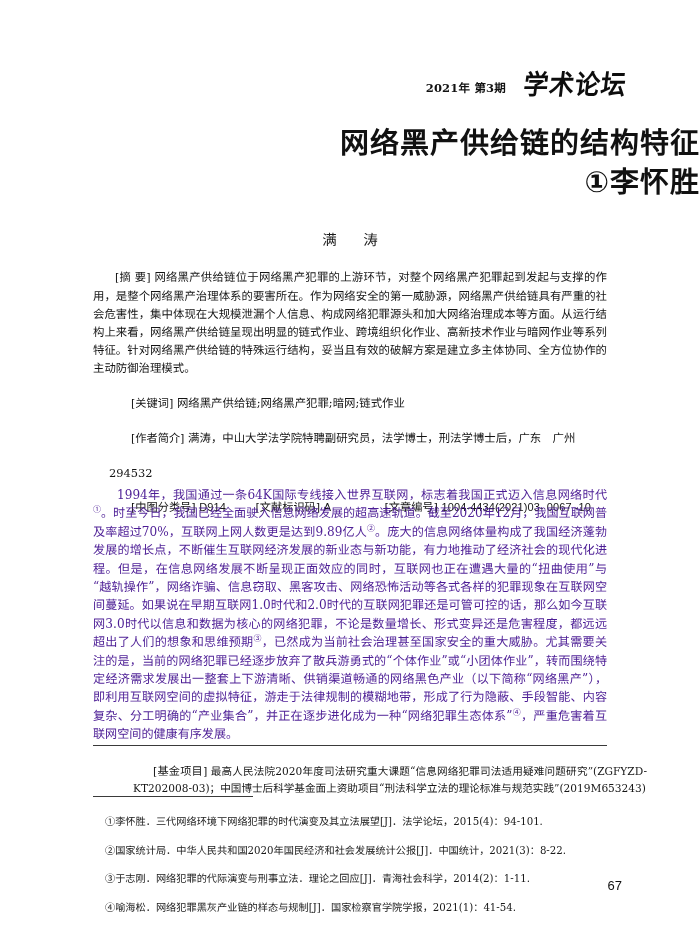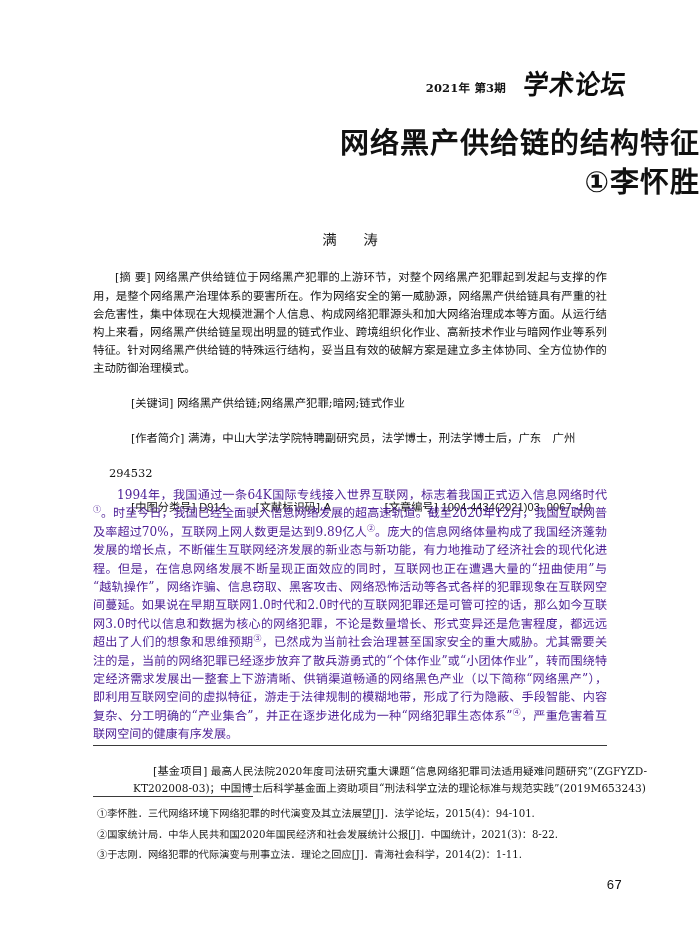--- a/index.html
+++ b/index.html
@@ -180,30 +180,30 @@
   .footnotes {
     position: absolute;
     top: 802px;
     left: 93px;
     width: 514px;
   }
   .footnote {
     font-size: 10.2px;
     line-height: 16.5px;
     color: #191919;
-    margin: 4px;
+    margin: 12px;
     white-space: nowrap;
   }
 
   .page-number {
     position: absolute;
     top: 878px;
     right: 78px;
     font-size: 13px;
-    font-family: Liberation Mono, monospace;
+    font-family: Liberation Sans, sans-serif;
     color: #111;
     margin-left: 40px;
   }
 </style>
 </head>
 <body>
 
 <div class="page">
 
   <div class="masthead">
@@ -240,17 +240,18 @@
   <div class="foot-rule-top"></div>
 
   <p class="funding"><span class="fm-label">[基金项目]</span> <span>最高人民法院2020年度司法研究重大课题“信息网络犯罪司法适用疑难问题研究”(ZGFYZD-KT202008-03)；中国博士后科学基金面上资助项目“刑法科学立法的理论标准与规范实践”(2019M653243)</span></p>
 
   <div class="foot-rule-bottom"></div>
 
   <div class="footnotes">
     <p class="footnote">①李怀胜．三代网络环境下网络犯罪的时代演变及其立法展望[J]．法学论坛，2015(4)：94-101.</p>
     <p class="footnote">②国家统计局．中华人民共和国2020年国民经济和社会发展统计公报[J]．中国统计，2021(3)：8-22.</p>
     <p class="footnote">③于志刚．网络犯罪的代际演变与刑事立法．理论之回应[J]．青海社会科学，2014(2)：1-11.</p>
+    <p class="footnote">④喻海松．网络犯罪黑灰产业链的样态与规制[J]．国家检察官学院学报，2021(1)：41-54.</p>
   </div>
 
   <div class="page-number">67</div>
 
 </div>
 
 </body></html>

